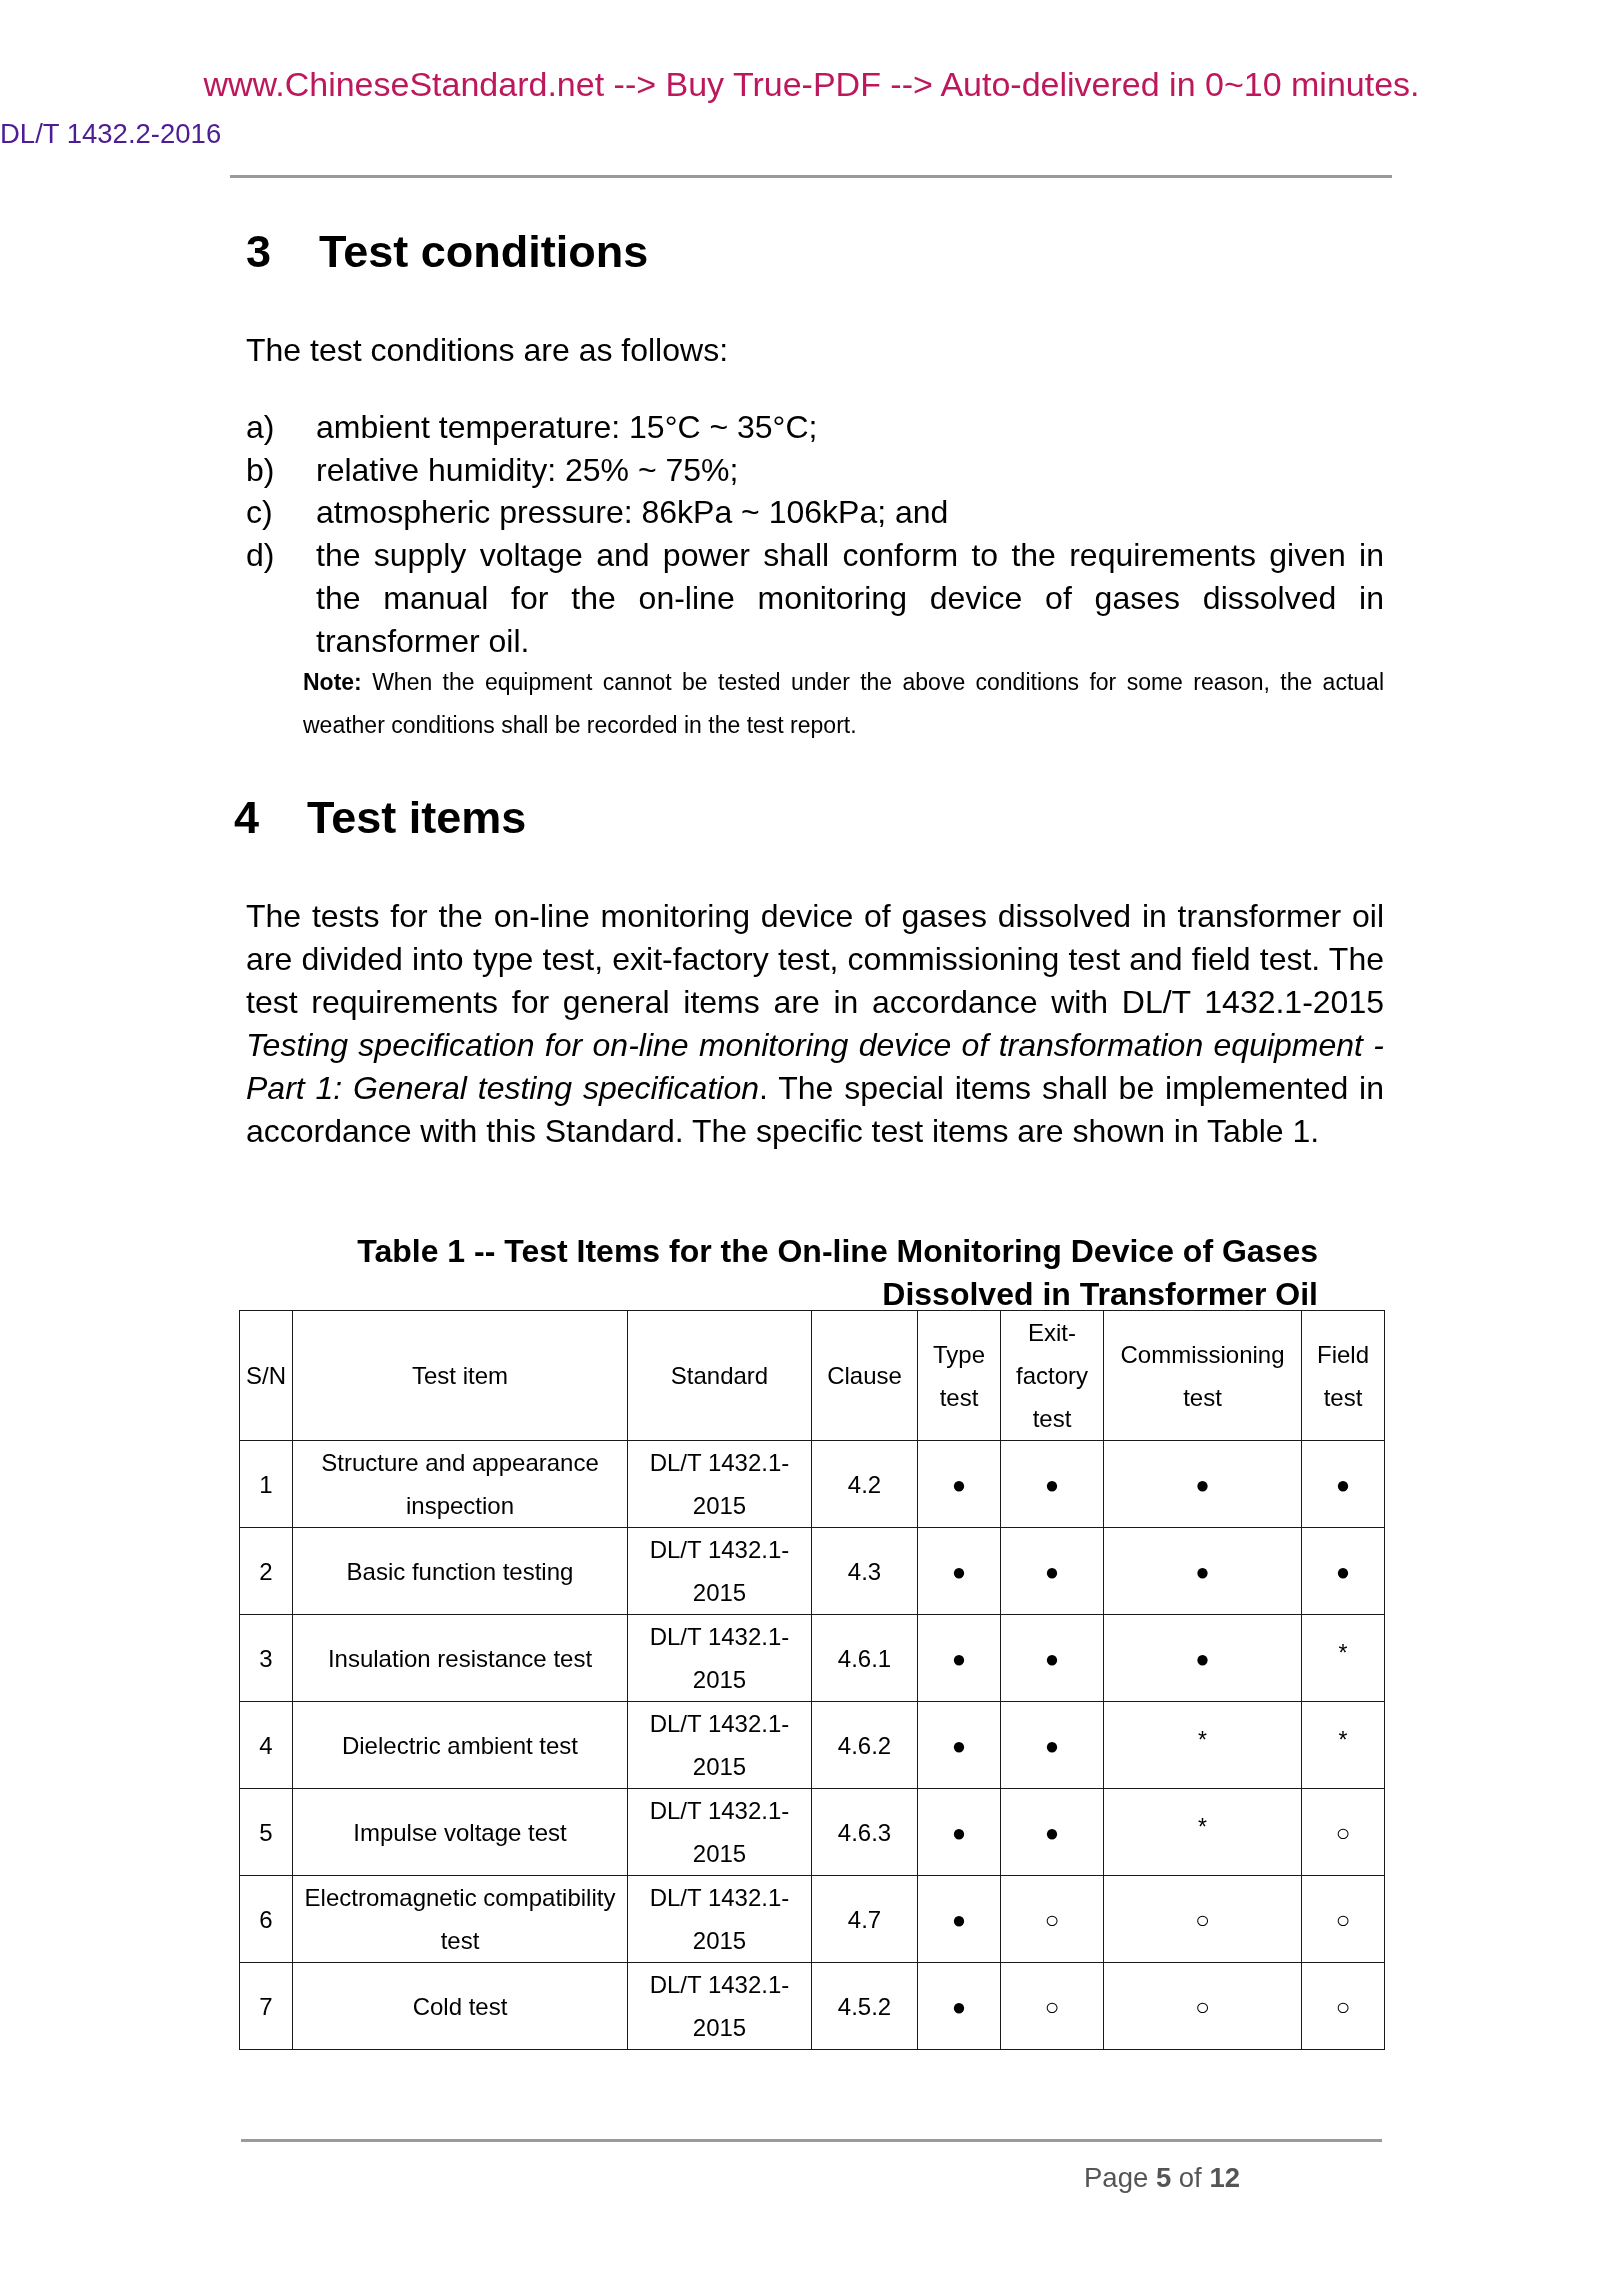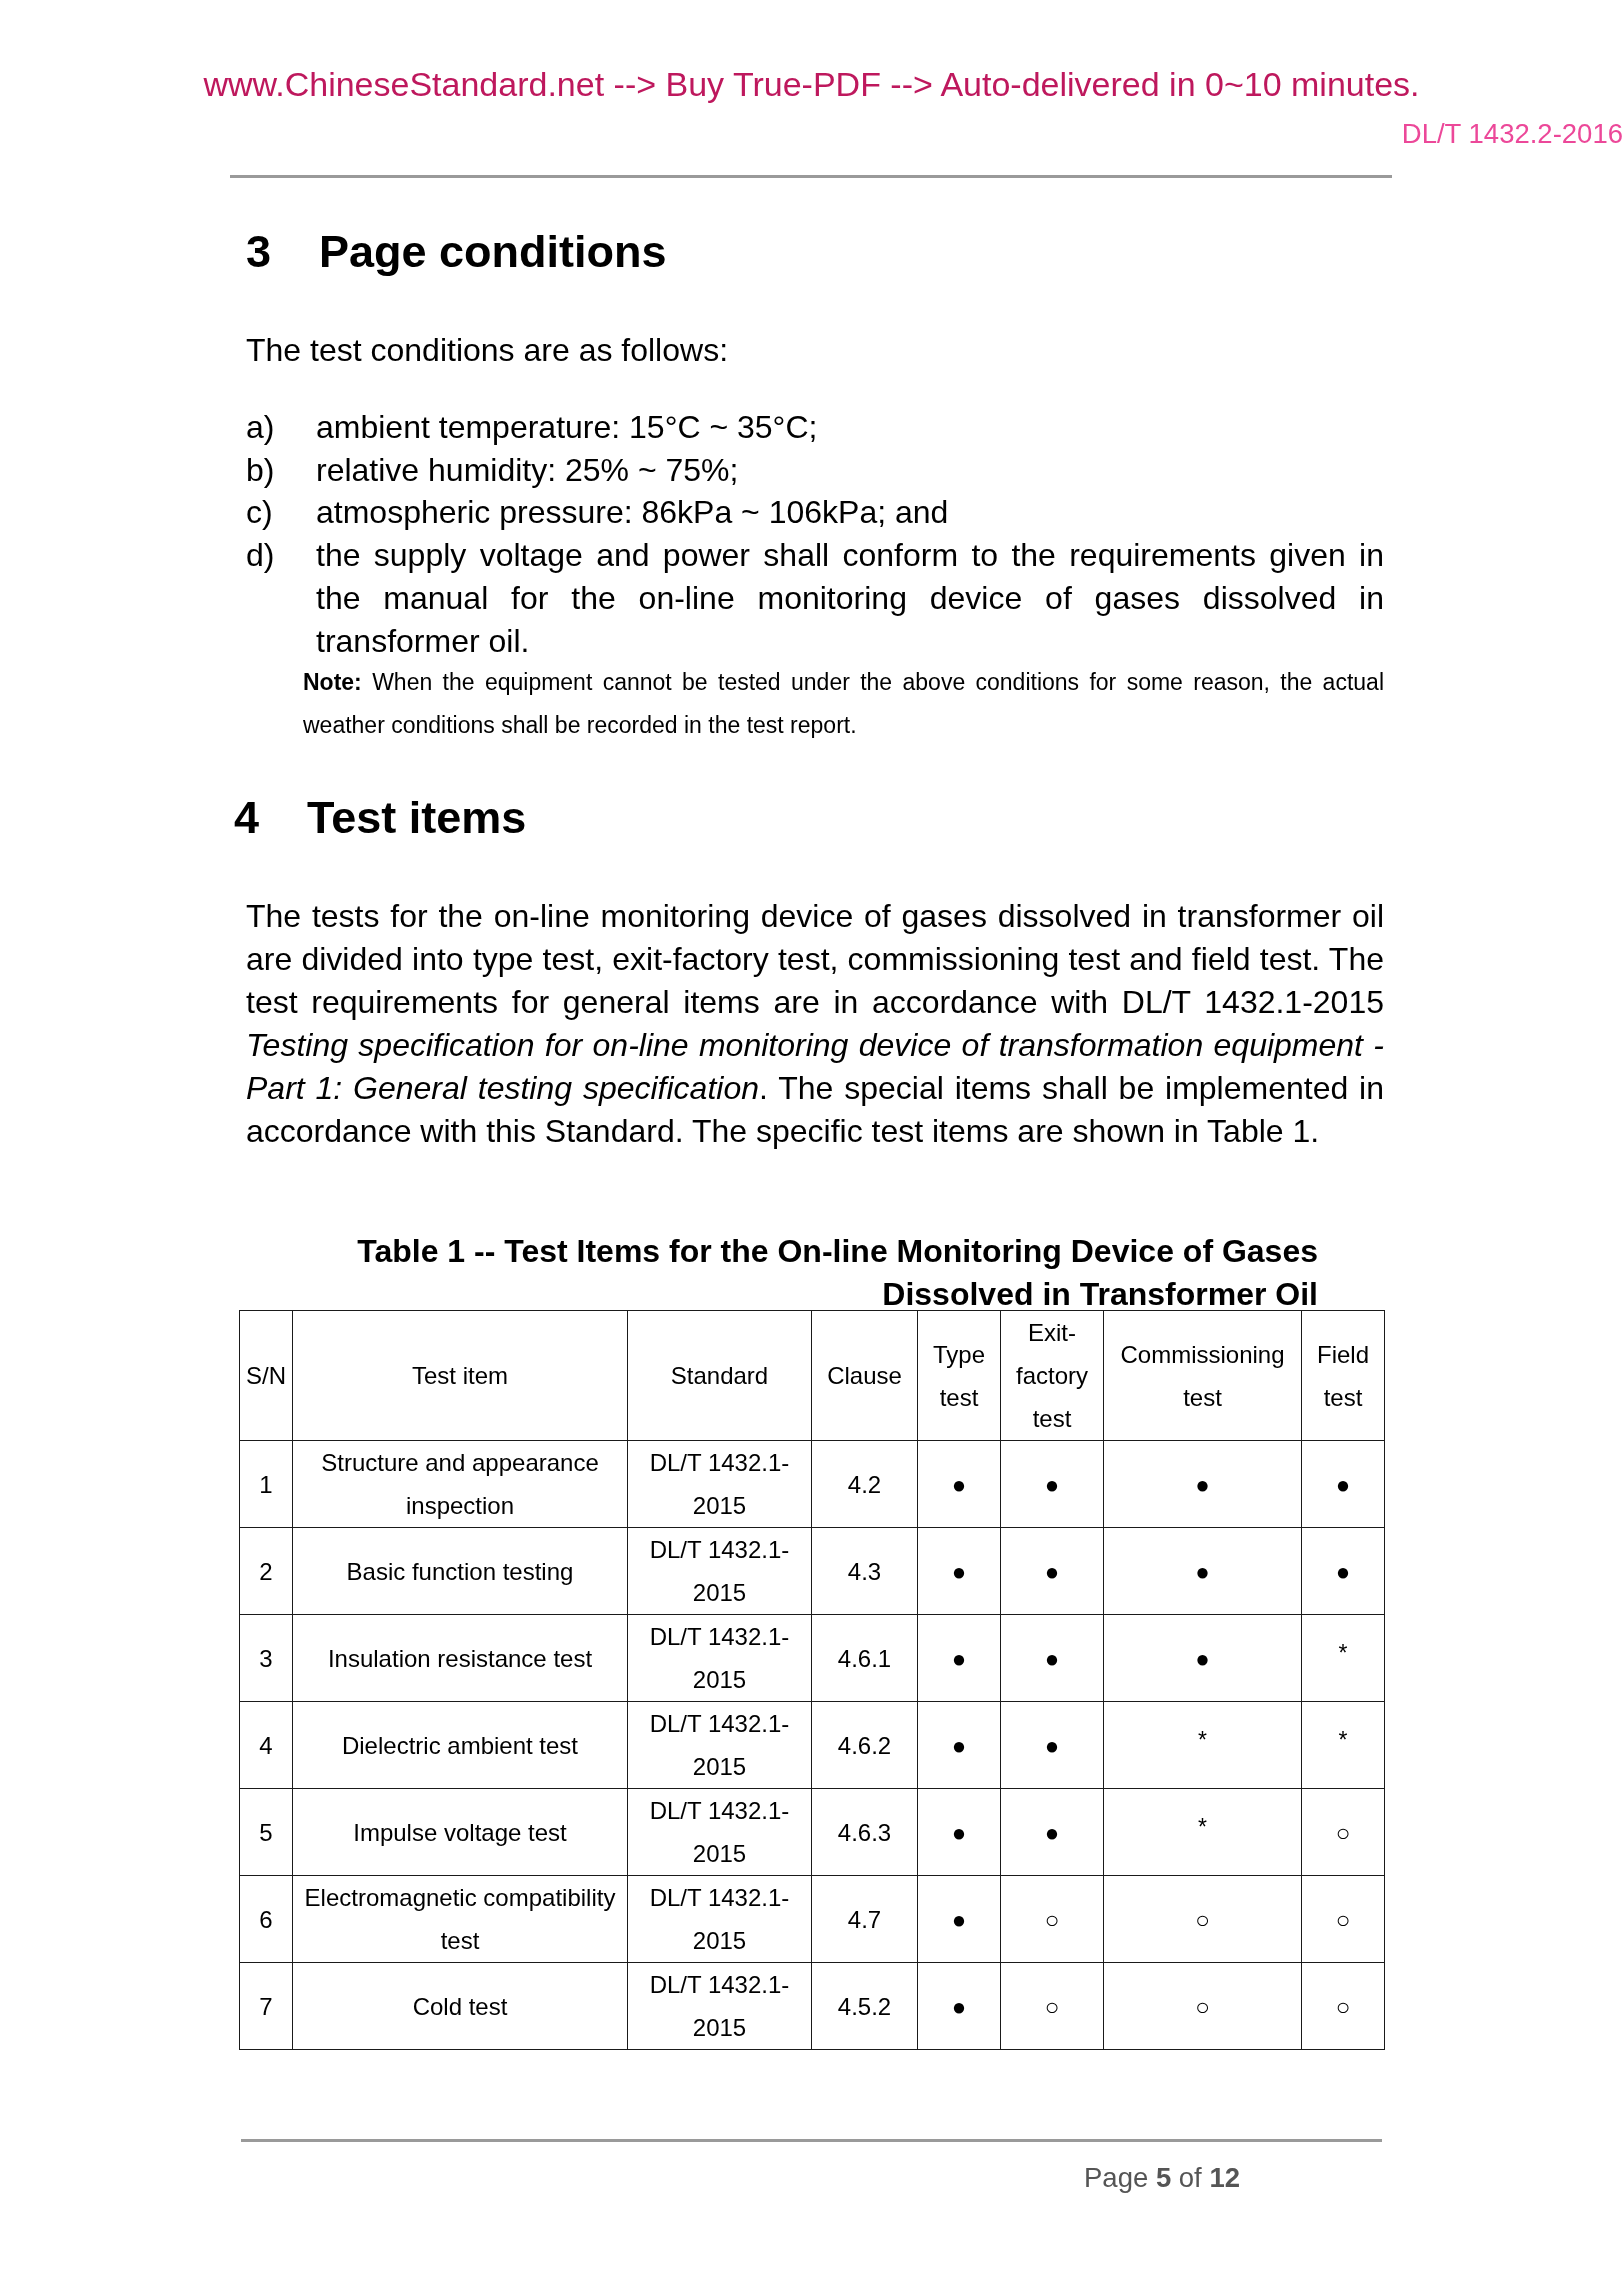--- a/index.html
+++ b/index.html
@@ -1,20 +1,20 @@
 <!DOCTYPE html>
 <html style="font-size:13.3px"><head>
 <meta charset="utf-8">
 <style>
   html, body { margin: 0; padding: 0; background: #ffffff; }
   body { width: 1623px; height: 2295px; position: relative; overflow: hidden;
          font-family: "Liberation Sans", sans-serif; color: #000; }
   .abs { position: absolute; }
   .hdr-line1 { left: 0; width: 1623px; top: 63px; text-align: center; font-size: 34px; color: #be185d; line-height: 43px; white-space: nowrap; }
-  .hdr-line2 { left: 0; width: 1623px; top: 117px; text-align: right; font-size: 27.5px; color: #ec4899; line-height: 33px; }
+  .hdr-line2 { left: 0; width: 1623px; top: 117px; text-align: left; font-size: 27.5px; color: #4c1d95; line-height: 33px; }
   .rule { height: 2.5px; background: #9a9a9a; }
   .h1 { font-size: 45px; font-weight: bold; line-height: 52px; white-space: nowrap; }
   .h1 .num { display: inline-block; width: 73px; }
   .body { font-size: 32px; line-height: 43px; }
   .just { text-align: justify; text-align-last: left; }
   .list-item { position: absolute; left: 246px; width: 1138px; }
   .list-item .lbl { position: absolute; left: 0; top: 0; }
   .list-item .txt { margin-left: 70px; text-align: justify; }
   .note { font-size: 23px; line-height: 43px; text-align: justify; }
   .note b { font-weight: bold; }
@@ -29,21 +29,21 @@
   .footer b { font-weight: bold; }
 </style>
 </head>
 <body>
 
 <div class="abs hdr-line1">www.ChineseStandard.net --&gt; Buy True-PDF --&gt; Auto-delivered in 0~10 minutes.</div>
 <div class="abs hdr-line2">DL/T 1432.2-2016</div>
 <div class="abs rule" style="left:230px; top:175px; width:1162px;"></div>
 
 <div class="abs h1" style="left:246px; top:226px;">
-  <span class="num">3</span><span>Page conditions</span>
+  <span class="num">3</span><span>Test conditions</span>
 </div>
 
 <div class="abs body" style="left:246px; top:329px;">The test conditions are as follows:</div>
 
 <div class="body">
   <div class="list-item" style="top:406px;">
     <span class="lbl">a)</span>
     <div class="txt">ambient temperature: 15°C ~ 35°C;</div>
   </div>
   <div class="list-item" style="top:449px;">

